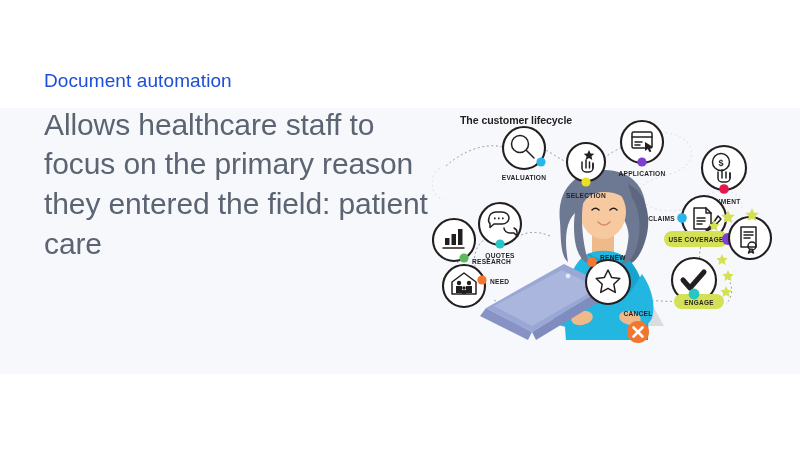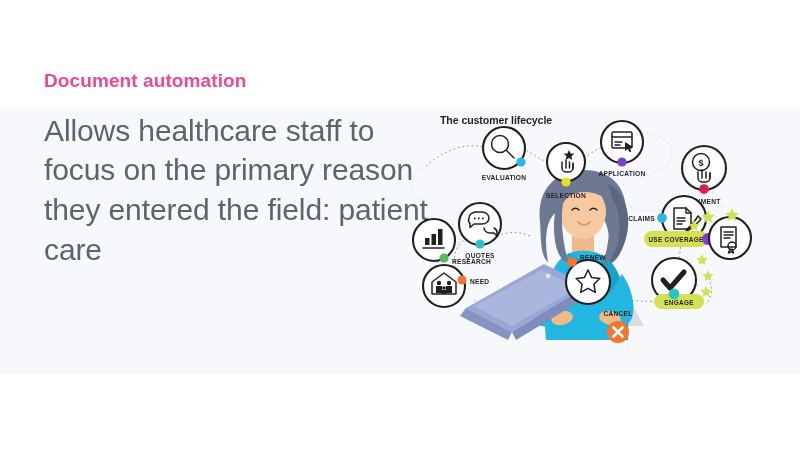--- a/index.html
+++ b/index.html
@@ -19,31 +19,31 @@
   
   #tint-band{
     position:absolute;left:0;top:108px;width:800px;height:266px;
     background:#f7f8fb;
   }
   
   #text-col{
     position:absolute;left:44px;top:70px;width:400px;
   }
   #eyebrow{
-    font-size:19px;font-weight:700;color:#ec4899;
-    letter-spacing:.1px;line-height:1.2;margin:0 0 18px 0;
+    font-size:19px;font-weight:400;color:#1d4ed8;
+    letter-spacing:.1px;line-height:1.2;margin:0 0 12px 0;
     white-space:nowrap;
   }
   #headline{
     font-size:30px;font-weight:400;color:#5a6472;
     line-height:1.32;margin:0;letter-spacing:-.1px;
   }
   
   #illus{
-    position:absolute;left:412px;top:104px;width:368px;height:246px;
+    position:absolute;left:432px;top:104px;width:368px;height:246px;
   }
   #illus svg{display:block;width:368px;height:246px;}
   .nlabel{
     font-family:"Liberation Sans",sans-serif;
     font-size:6.6px;font-weight:700;fill:#231f20;
     letter-spacing:.25px;
   }
   .pill-label{
     font-family:"Liberation Sans",sans-serif;
     font-size:6.4px;font-weight:700;fill:#231f20;letter-spacing:.3px;

